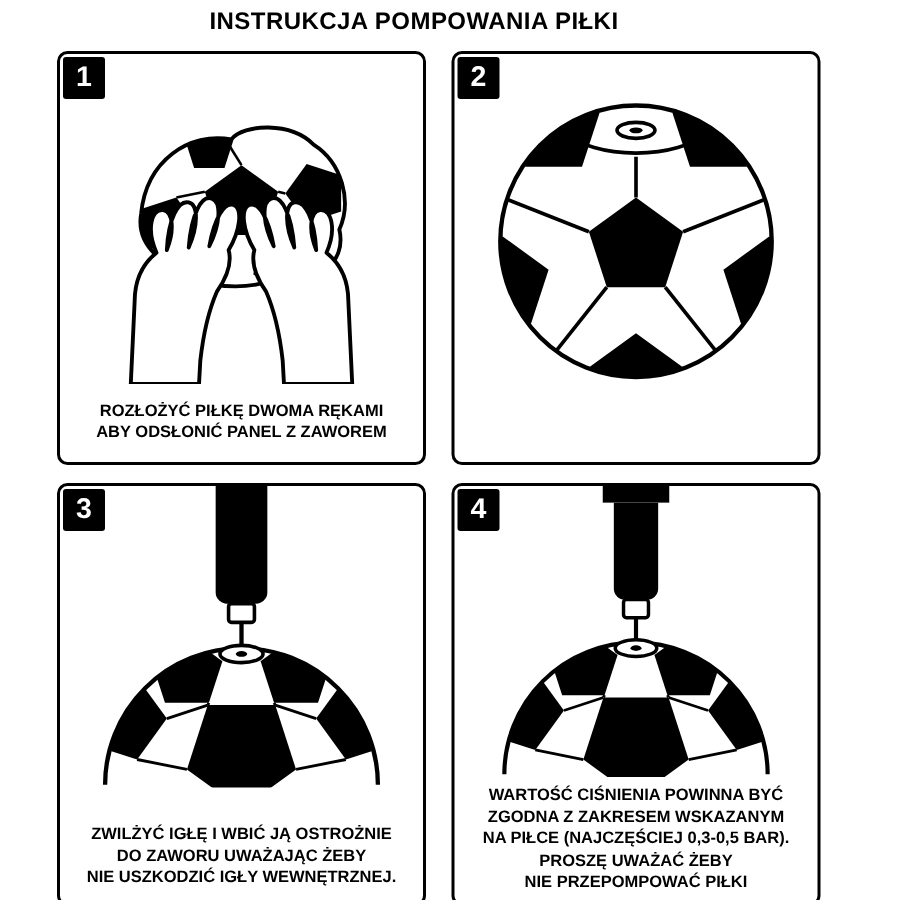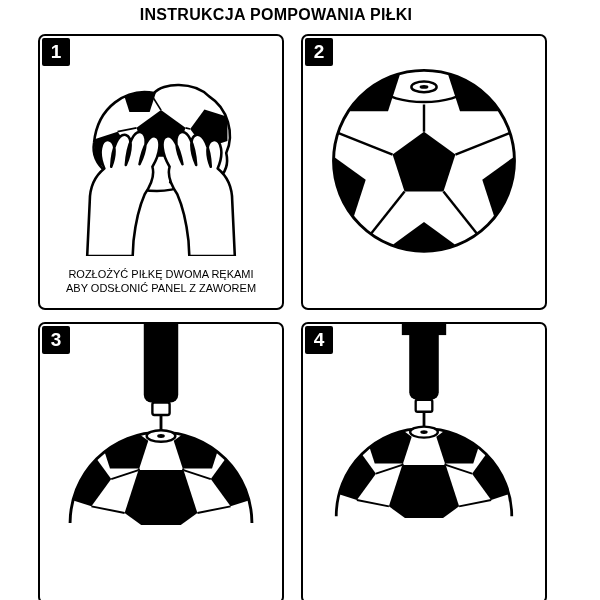--- a/index.html
+++ b/index.html
@@ -22,21 +22,21 @@
   .badge{
     position:absolute;top:2px;left:2px;width:28px;height:28px;background:#000;
     color:#fff;font-size:19px;font-weight:bold;display:flex;align-items:center;
     justify-content:center;border-radius:2px;z-index:3;
   }
   .fig{position:absolute;left:50%;transform:translateX(-50%);}
   .fig-1{top:14px;}
   .fig-2{top:12px;}
   .fig-3,.fig-4{top:0;}
   .caption{
-    position:absolute;left:0;right:0;text-align:center;font-weight:normal;
+    position:absolute;left:0;right:0;text-align:center;font-weight:bold;
     font-size:11px;line-height:1.32;white-space:pre-line;z-index:2;background:transparent;
   }
   .cap-1,.cap-2{bottom:12px;}
   .cap-3{bottom:9px;}
   .cap-4{bottom:6px;}
   svg{display:block;}
 </style>
 </head>
 <body>
 
@@ -137,20 +137,23 @@
         <line x1="68" y1="162" x2="96.5" y2="152.6"></line>
         <line x1="172" y1="162" x2="143.5" y2="152.6"></line>
       </g>
     </g>
     <path d="M 102,0 h 36 v 74 a 8 8 0 0 1 -8 8 h -20 a 8 8 0 0 1 -8 -8 Z" fill="#000"></path>
     <rect x="111" y="82" width="18" height="13" rx="2" fill="#fff" stroke="#000" stroke-width="2.5"></rect>
     <line x1="120" y1="95" x2="120" y2="117" stroke="#000" stroke-width="3"></line>
     <ellipse cx="120" cy="117" rx="15" ry="6" fill="#fff" stroke="#000" stroke-width="2.5"></ellipse>
     <ellipse cx="120" cy="117" rx="4" ry="2" fill="#000"></ellipse>
   </svg>
+  <div class="caption cap-3">ZWILŻYĆ IGŁĘ I WBIĆ JĄ OSTROŻNIE
+DO ZAWORU UWAŻAJĄC ŻEBY
+NIE USZKODZIĆ IGŁY WEWNĘTRZNEJ.</div>
 </div>
 
 <div class="panel panel-4">
   <div class="badge">4</div>
   <svg class="fig fig-4" width="222" height="194" viewBox="0 0 240 210" aria-hidden="true">
     <defs>
       <clipPath id="domeclip4">
           <path d="M 25,208 A 95 95 0 0 1 215,208 L 215,212 L 25,212 Z"></path>
         </clipPath>
     </defs>
@@ -170,13 +173,18 @@
         <line x1="172" y1="162" x2="143.5" y2="152.6"></line>
       </g>
     </g>
     <rect x="96" y="0" width="48" height="12" fill="#000"></rect>
     <path d="M 104,12 h 32 v 62 a 8 8 0 0 1 -8 8 h -16 a 8 8 0 0 1 -8 -8 Z" fill="#000"></path>
     <rect x="111" y="82" width="18" height="13" rx="2" fill="#fff" stroke="#000" stroke-width="2.5"></rect>
     <line x1="120" y1="95" x2="120" y2="117" stroke="#000" stroke-width="3"></line>
     <ellipse cx="120" cy="117" rx="15" ry="6" fill="#fff" stroke="#000" stroke-width="2.5"></ellipse>
     <ellipse cx="120" cy="117" rx="4" ry="2" fill="#000"></ellipse>
   </svg>
+  <div class="caption cap-4">WARTOŚĆ CIŚNIENIA POWINNA BYĆ
+ZGODNA Z ZAKRESEM WSKAZANYM
+NA PIŁCE (NAJCZĘŚCIEJ 0,3-0,5 BAR).
+PROSZĘ UWAŻAĆ ŻEBY
+NIE PRZEPOMPOWAĆ PIŁKI</div>
 </div>
 
 </body></html>

